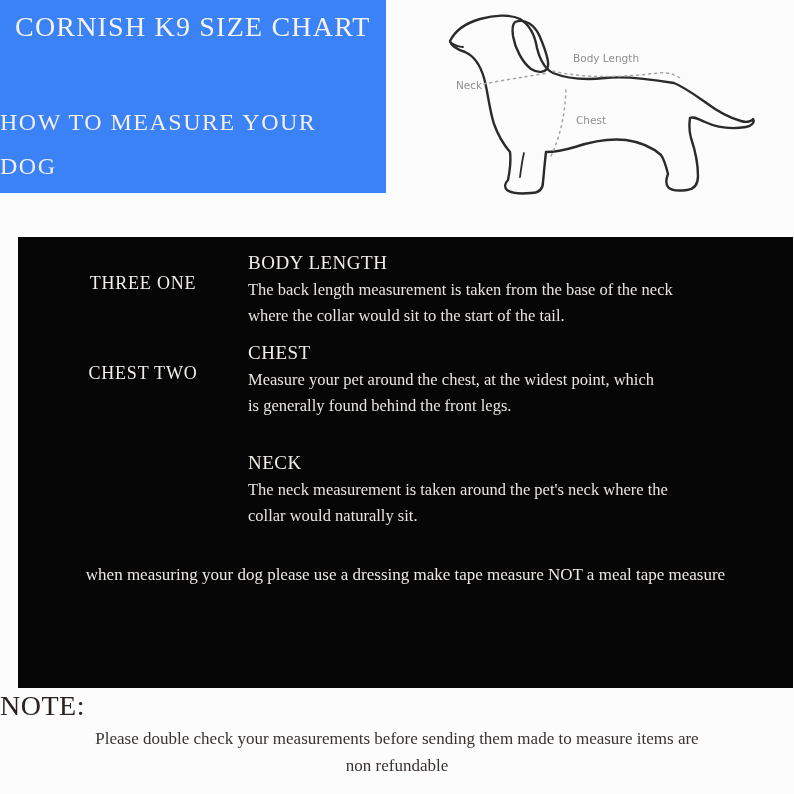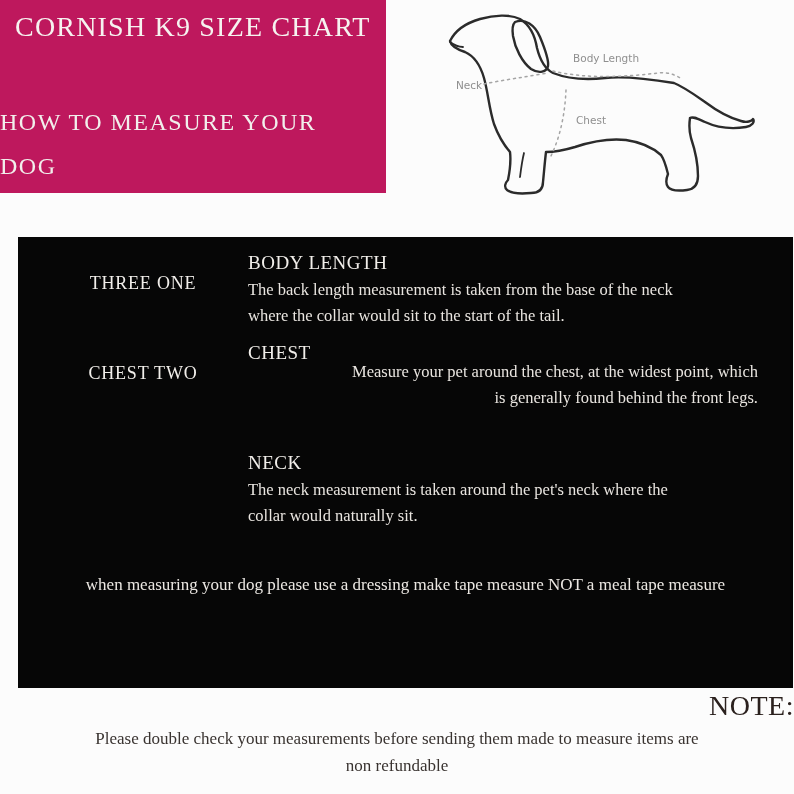--- a/index.html
+++ b/index.html
@@ -10,21 +10,21 @@
     position: relative;
     overflow: hidden;
   }
   #canvas { position: absolute; left: 0; top: 0; width: 794px; height: 794px; background: #fcfcfc; }
   .preline { white-space: pre-line; }
 
   
   .header-box {
     position: absolute; left: 0; top: 0;
     width: 386px; height: 193px;
-    background: #be185d;
+    background: #3b82f6;
     color: #f4f1ee;
     text-decoration: underline;
   }
   .header-title {
     position: absolute; left: 15px; top: 11px;
     font-size: 28px; letter-spacing: 1.2px;
     color: #f6f3f0;
   }
   .header-subtitle {
     position: absolute; left: 0; top: 100px; width: 386px;
@@ -63,33 +63,33 @@
     position: absolute; left: 230px;
     font-size: 19px; letter-spacing: 0.5px;
     color: #f1eeea;
   }
   .step-desc {
     position: absolute; left: 230px; width: 510px;
     font-size: 16.5px; line-height: 26px;
     color: #e9e5e0;
   }
   .label-1 { top: 36px; }  .heading-1 { top: 15px; }  .desc-1 { top: 40px; }
-  .label-2 { top: 126px; } .heading-2 { top: 105px; } .desc-2 { top: 122px; text-align: right; }
+  .label-2 { top: 126px; } .heading-2 { top: 105px; } .desc-2 { top: 130px; }
   .label-3 { top: 226px; } .heading-3 { top: 215px; } .desc-3 { top: 240px; }
   .panel-warning {
-    position: absolute; left: 0; top: 338px; width: 775px;
+    position: absolute; left: 0; top: 328px; width: 775px;
     text-align: center;
     font-size: 17px;
     color: #ece8e3;
   }
 
   
   .note-heading {
     position: absolute; left: 0; top: 690px; width: 794px;
-    text-align: right;
+    text-align: left;
     font-size: 28px; letter-spacing: 0.5px;
     color: #2b211e;
   }
   .note-body {
     position: absolute; left: 47px; top: 725px; width: 700px;
     text-align: center;
     font-size: 17px; line-height: 27px;
     color: #393330;
   }
 </style>

